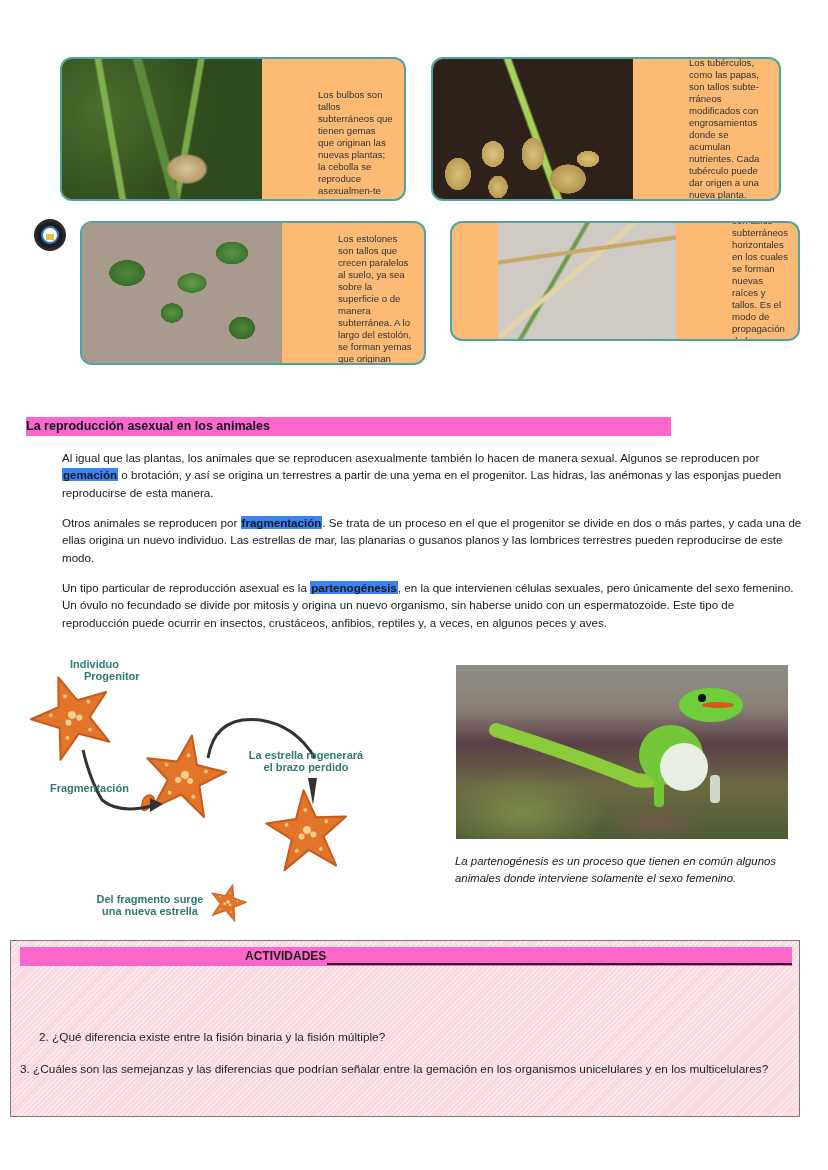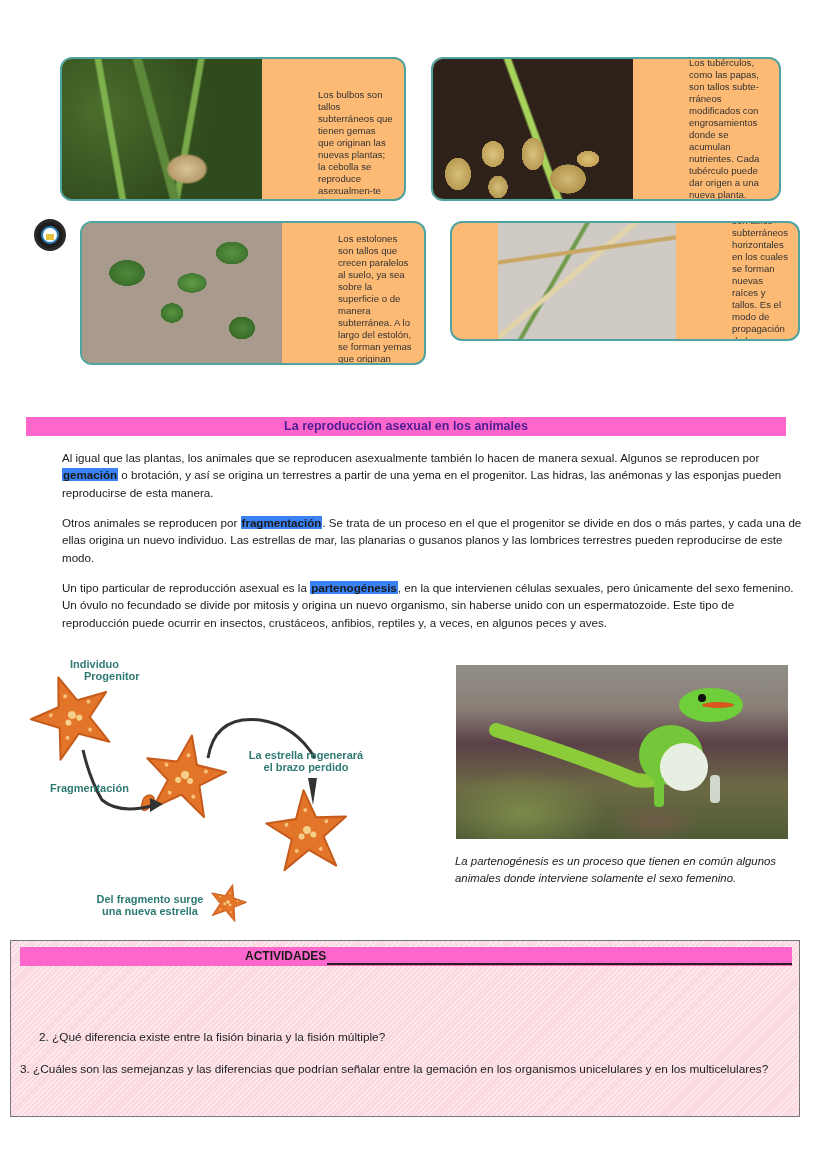--- a/index.html
+++ b/index.html
@@ -54,22 +54,22 @@
   .badge-icon {
     position: absolute; left: 34px; top: 219px; width: 32px; height: 32px; border-radius: 50%;
     background: #1d1d1d; border: 3px solid #2a2a2a; display: flex; align-items: center; justify-content: center;
   }
   .badge-icon .inner { width: 18px; height: 18px; border-radius: 50%; background: #fff;
     border: 2px solid #2e7fb5; position: relative; }
   .badge-icon .inner::after { content: ""; position: absolute; left: 3px; top: 6px; width: 8px; height: 6px;
     background: #e8c23a; }
 
   .section-band {
-    position: absolute; left: 26px; top: 417px; width: 760px; height: 19px;
-    background: #ff66cc; text-align: center; font-weight: bold; font-size: 12.5px; line-height: 19px; color: #4c1d95;
+    position: absolute; left: 26px; top: 417px; width: 645px; height: 19px;
+    background: #ff66cc; text-align: left; font-weight: bold; font-size: 12.5px; line-height: 19px; color: #0f172a;
   }
   .para {
     position: absolute; left: 62px; width: 740px; font-size: 11.6px; line-height: 17.4px; color: #1a1a1a;
   }
   #para-1 { top: 449px; }
   #para-2 { top: 514px; }
   #para-3 { top: 579px; }
   .hl { background: #3b82f6; font-weight: bold; padding: 0 1px; }
 
   .diagram { position: absolute; left: 20px; top: 640px; width: 400px; height: 290px; }

